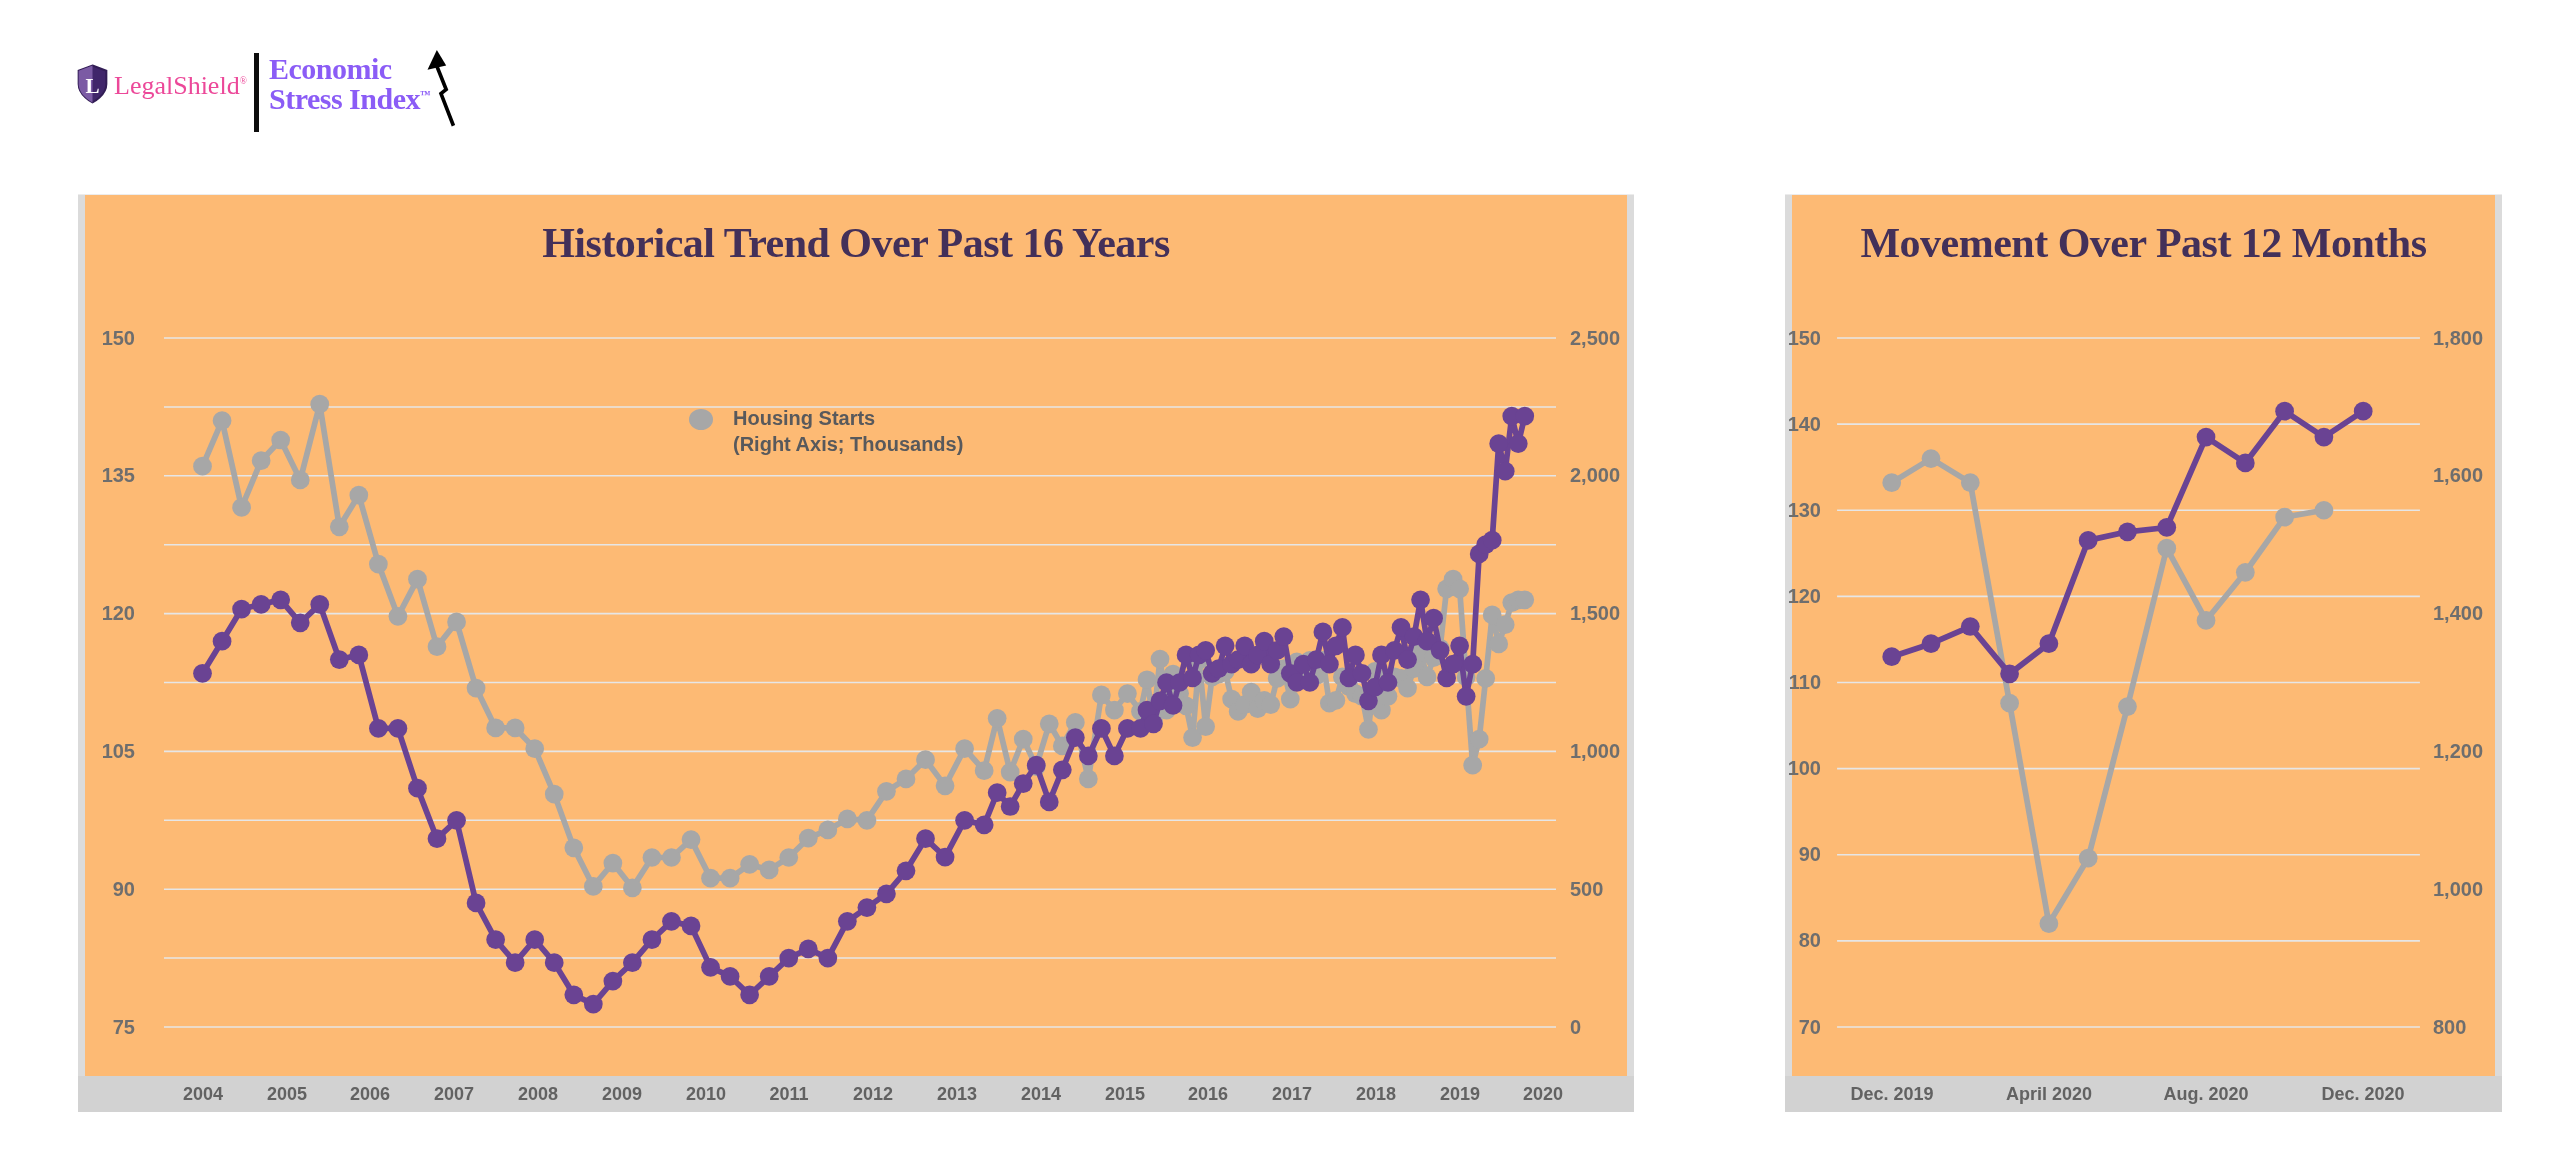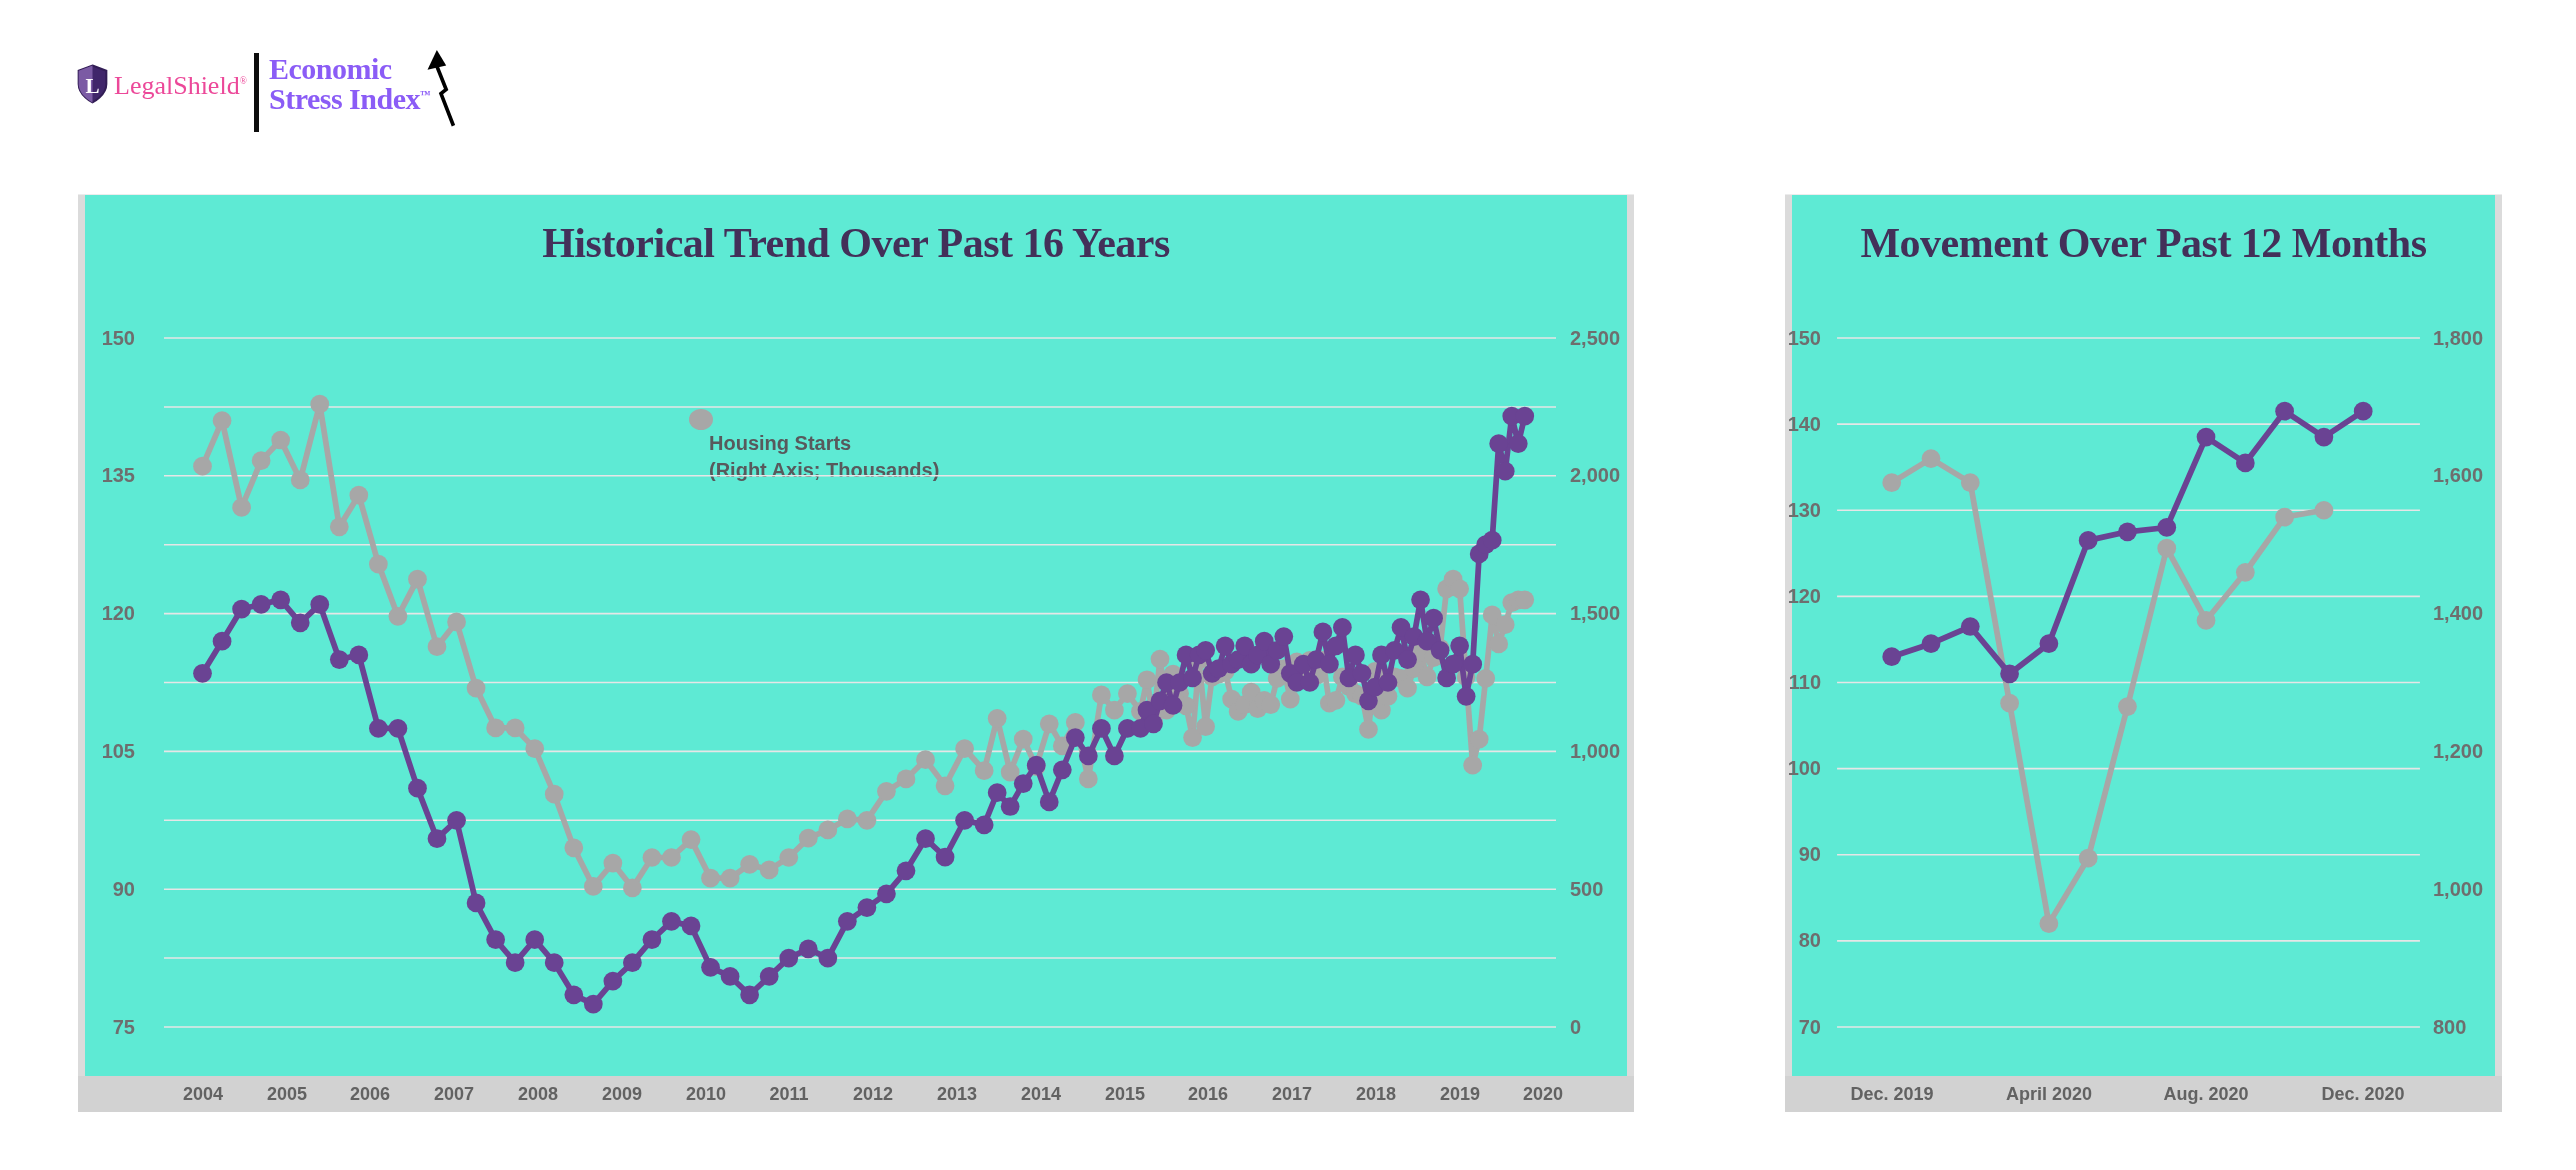--- a/index.html
+++ b/index.html
@@ -12,39 +12,39 @@
   #shield{position:absolute;left:3.1px;top:16.7px;}
   #brand{position:absolute;left:41px;top:24px;font-family:"Liberation Serif", serif;
     font-size:26px;color:#ec4899;letter-spacing:0px;}
   #brand sup{font-size:9.4px;}
   #logo-divider{position:absolute;left:181px;top:6.2px;width:5.2px;height:79px;background:#0d0d0d;}
   #product{position:absolute;left:196px;top:7.3px;font-family:"Liberation Serif", serif;
     font-weight:700;font-size:30px;line-height:0.98;color:#8b5cf6;letter-spacing:-0.5px;}
   #product sup{font-size:10.4px;font-weight:700;}
   #trend-arrow{position:absolute;left:348px;top:2.1px;}
   
-  .panel{position:absolute;background:#5eead4;border-top:1.6px solid #ececec;}
+  .panel{position:absolute;background:#fdba74;border-top:1.6px solid #ececec;}
   #panel-historical{left:78px;top:194px;width:1556px;height:917px;}
   #panel-movement{left:1785px;top:194px;width:717px;height:917px;}
   .edge{position:absolute;top:0;bottom:0;width:6.8px;background:#dbdbdb;}
   .edge.l{left:0;} .edge.r{right:0;}
   .xstrip{position:absolute;left:0;right:0;bottom:0;height:36px;background:#d2d2d2;}
   .xlab{position:absolute;top:0;height:36px;line-height:37px;transform:translateX(-50%);
     font-size:18px;font-weight:700;color:#626262;white-space:nowrap;}
   .title{position:absolute;left:0;right:0;top:24px;text-align:center;
     font-family:"Liberation Serif", serif;font-weight:700;font-size:42px;
     color:#433059;letter-spacing:-0.5px;}
   .plot{position:absolute;}
   .ylab{position:absolute;font-size:20px;font-weight:700;color:#6e6e6e;
     height:24px;line-height:24px;transform:translateY(-50%);white-space:nowrap;}
   .ylab.left{text-align:right;}
   .ylab.right{text-align:left;}
   
   .legend{position:absolute;left:611px;top:210px;}
-  .legend-row{display:flex;align-items:flex-start;margin-bottom:24px;flex-direction:column;}
+  .legend-row{display:flex;align-items:flex-start;margin-bottom:24px;}
   .legend-dot{width:24px;height:21px;border-radius:50%;flex:none;margin-top:4.2px;}
   .legend-text{margin-left:20px;font-size:20px;font-weight:700;color:#58595c;line-height:1.32;}
 </style>
 </head>
 <body>
 
 <div id="logo">
   <svg id="shield" width="33" height="40" viewBox="0 0 100 120">
     <path d="M50 4 L92 20 L92 60 C92 95 50 116 50 116 C50 116 8 95 8 60 L8 20 Z" fill="#40266a" stroke="#321d55" stroke-width="6"></path>
     <path d="M50 4 L8 20 L8 60 C8 95 50 116 50 116 Z" fill="#7b5ba4"></path>

